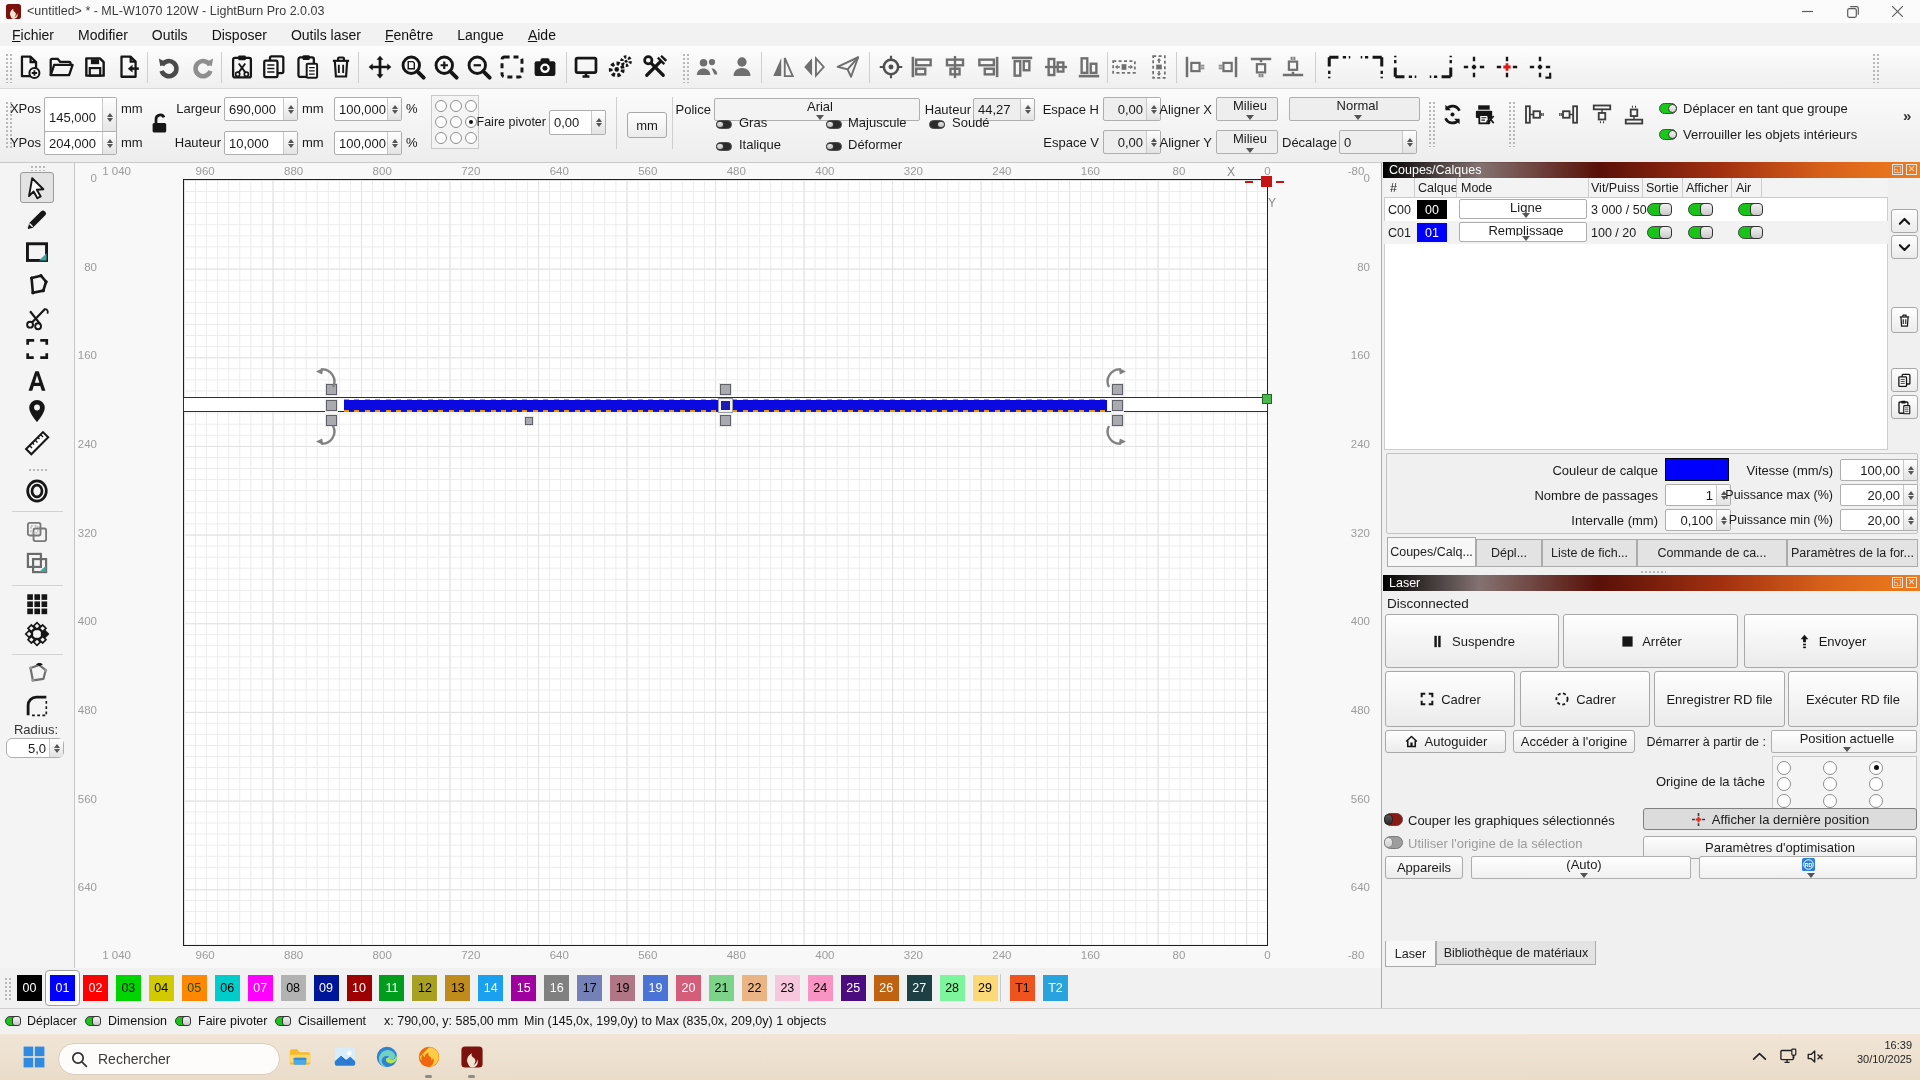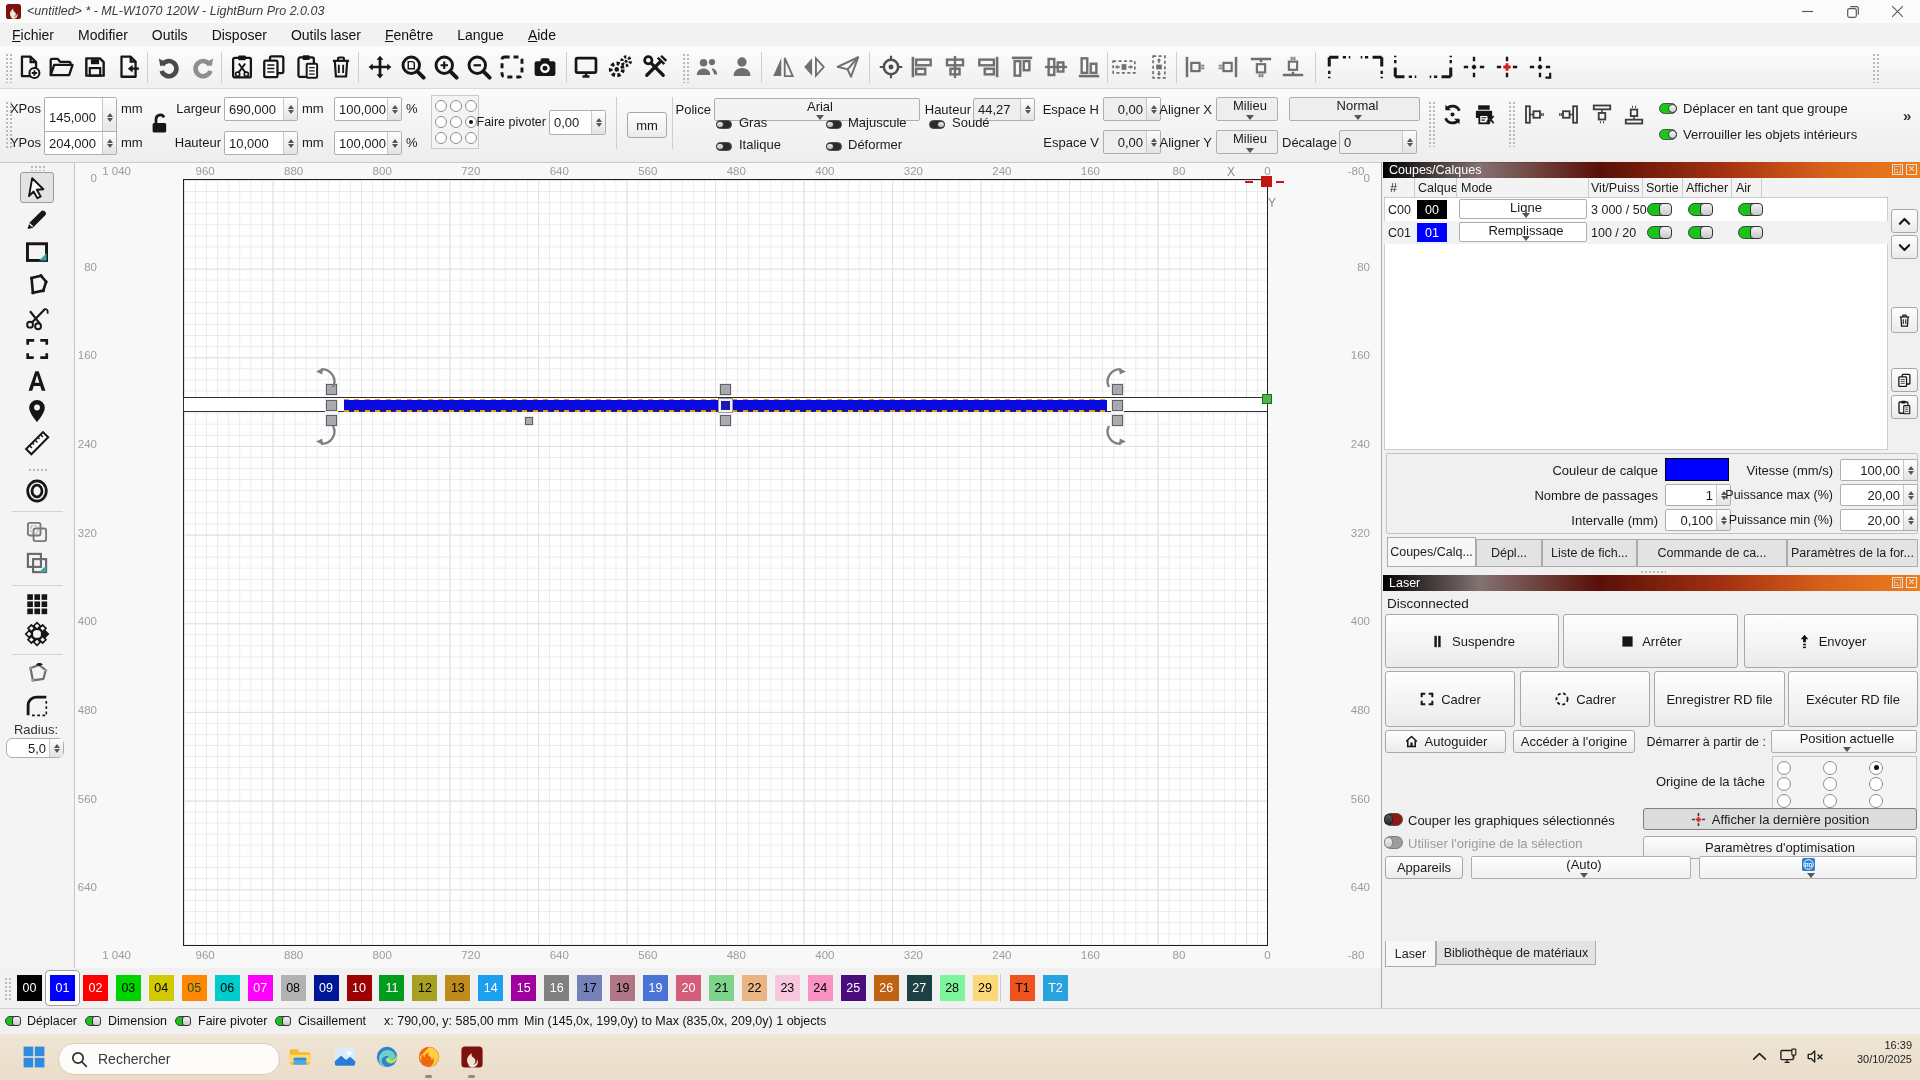--- a/index.html
+++ b/index.html
@@ -2,21 +2,21 @@
 <html><head>
 <meta charset="utf-8">
 <style>
   * { margin:0; padding:0; box-sizing:border-box; }
   html,body { width:1920px; height:1080px; overflow:hidden; }
   body { font-family:"Liberation Sans", sans-serif; background:#f0f0f0; position:relative; font-size:13px; color:#1a1a1a; }
   .abs { position:absolute; }
   svg { display:block; }
 
   
-  #titlebar { left:0; top:0; width:1920px; height:23px; background:#fbfbfb;font-style:italic; }
+  #titlebar { left:0; top:0; width:1920px; height:23px; background:#fbfbfb; }
   #title-text { left:27px; top:4px; font-size:12.5px; color:#3c3c3c; }
   .wbtn { top:0; width:45px; height:23px; display:flex; align-items:center; justify-content:center; color:#5a5a5a; }
 
   
   #menubar { left:0; top:23px; width:1920px; height:23px; background:#f2f2f2; display:flex; align-items:center; }
   .menu-item { font-size:14px; color:#111; padding:0 12px; height:23px; display:flex; align-items:center; }
   .menu-item u { text-decoration:underline; }
 
   
   #toolbar1 { left:0; top:46px; width:1920px; height:43px; background:linear-gradient(#fdfdfd,#efefef); border-bottom:1px solid #d9d9d9; }

